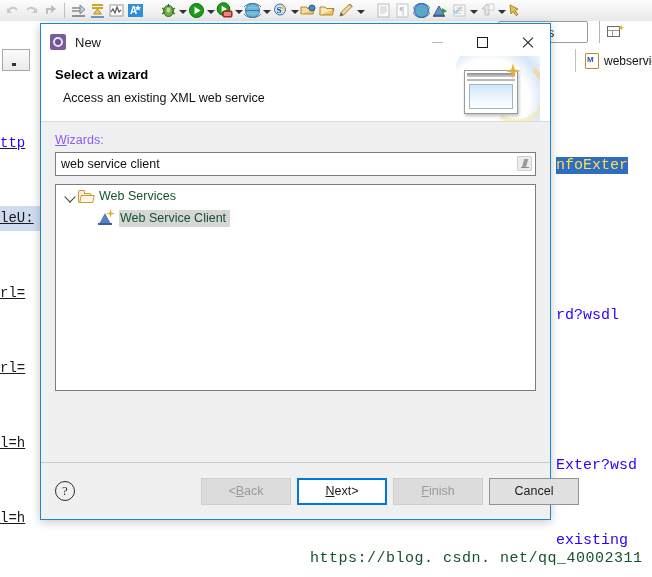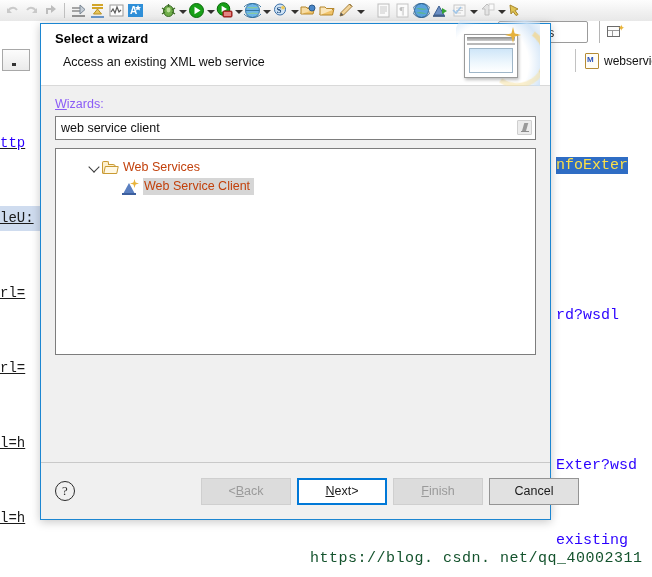--- a/index.html
+++ b/index.html
@@ -482,25 +482,24 @@
     height: 207px;
     background: #ffffff;
     border: 1px solid #7d7d7d;
     box-sizing: border-box;
     overflow: hidden;
     padding: 4px 0 0 0;
   }
   .tree-row {
     height: 21px;
     display: flex;
-    align-items: flex-end;
+    align-items: flex-start;
     font-size: 12.5px;
-    color: #c2410c;
+    color: #14532d;
     white-space: nowrap;
-    margin-left: 24px;
   }
   .tree-row.level0 { padding-left: 7px; }
   .tree-row.level1 { padding-left: 42px; }
   .twisty {
     width: 15px; height: 15px;
     flex: 0 0 auto;
     position: relative;
   }
   .twisty::after {
     content: "";
@@ -855,20 +854,35 @@
       
     </div>
 
   </div>
 
   <div class="watermark">https://blog. csdn. net/qq_40002311</div>
 </div>
 
 <div class="dialog">
 
+  <div class="titlebar">
+    <span class="title-icon"></span>
+    <span class="title-text">New</span>
+    <span class="win-btns">
+      <span class="win-btn disabled">
+          <span class="min-glyph"></span>
+        </span>
+      <span class="win-btn">
+          <span class="max-glyph"></span>
+        </span>
+      <span class="win-btn">
+          <span class="close-glyph"></span>
+        </span>
+    </span>
+  </div>
 
   <div class="dlg-header">
     <div class="dlg-title">Select a wizard</div>
     <div class="dlg-subtitle">Access an existing XML web service</div>
     <div class="banner">
       <span class="glow"></span>
       <span class="sparkle-arc"></span>
       <span class="win">
           <span class="bar1"></span>
           <span class="bar2"></span>

